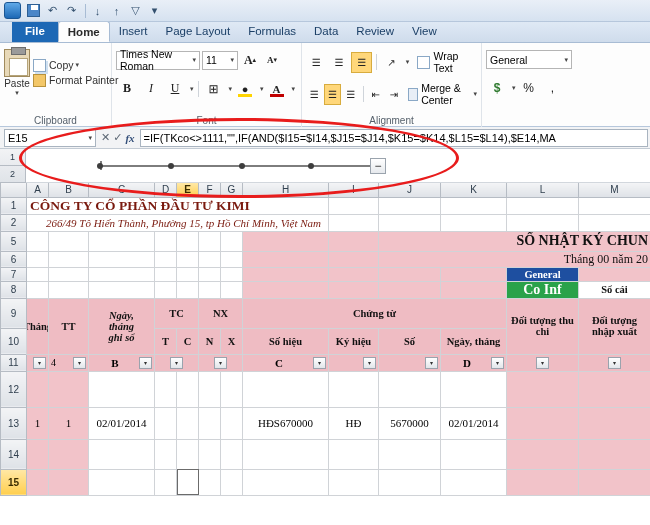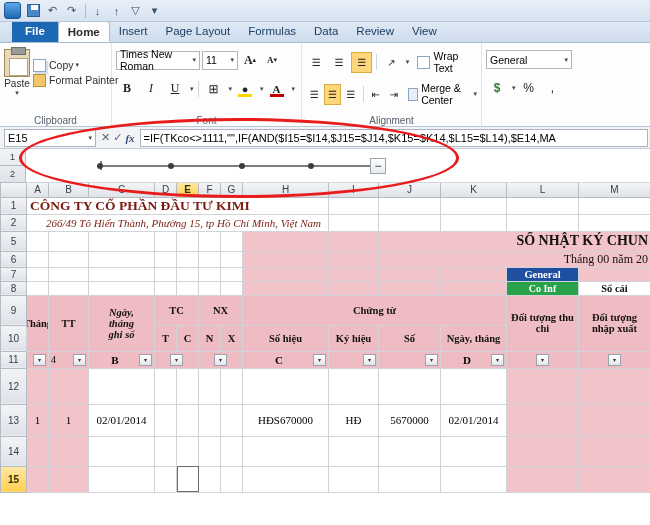--- a/index.html
+++ b/index.html
@@ -238,21 +238,21 @@
   }
   .c-big {
     font-family:"Liberation Serif", serif; font-weight:bold; font-size:14px; color:#111;
   }
   .c-mid { font-family:"Liberation Serif", serif; font-size:12px; color:#111; }
   .hdr {
     font-family:"Liberation Serif", serif; font-weight:bold; font-size:10.5px;
     text-align:center; line-height:11px; color:#111;
   }
   .blue-hdr { background:#1e4fa0; color:#fff; font-weight:bold; text-align:center; font-size:10.5px; font-family:"Liberation Serif",serif;}
-  .green-hdr{ background:#2aa24a; color:#fff; font-weight:bold; text-align:center; font-size:10px; font-family:"Liberation Serif",serif;}
+  .green-hdr{ background:#2aa24a; color:#fff; font-weight:bold; text-align:center; font-size:14px; font-family:"Liberation Serif",serif;}
   .white-hdr{ background:#fff; color:#111; font-weight:bold; text-align:center; font-size:10.5px; font-family:"Liberation Serif",serif;}
 
   .filter-btn {
     width:13px; height:12px; border:1px solid #9aa3ad;
     background:linear-gradient(#fff,#e2e6ea);
     display:inline-flex; align-items:center; justify-content:center;
     font-size:6px; color:#333; vertical-align:middle;
   }
   .flex-between { display:flex; align-items:center; justify-content:space-between; padding:0 2px; height:100%;}
   .ctr { display:flex; align-items:center; justify-content:center; height:100%; }

